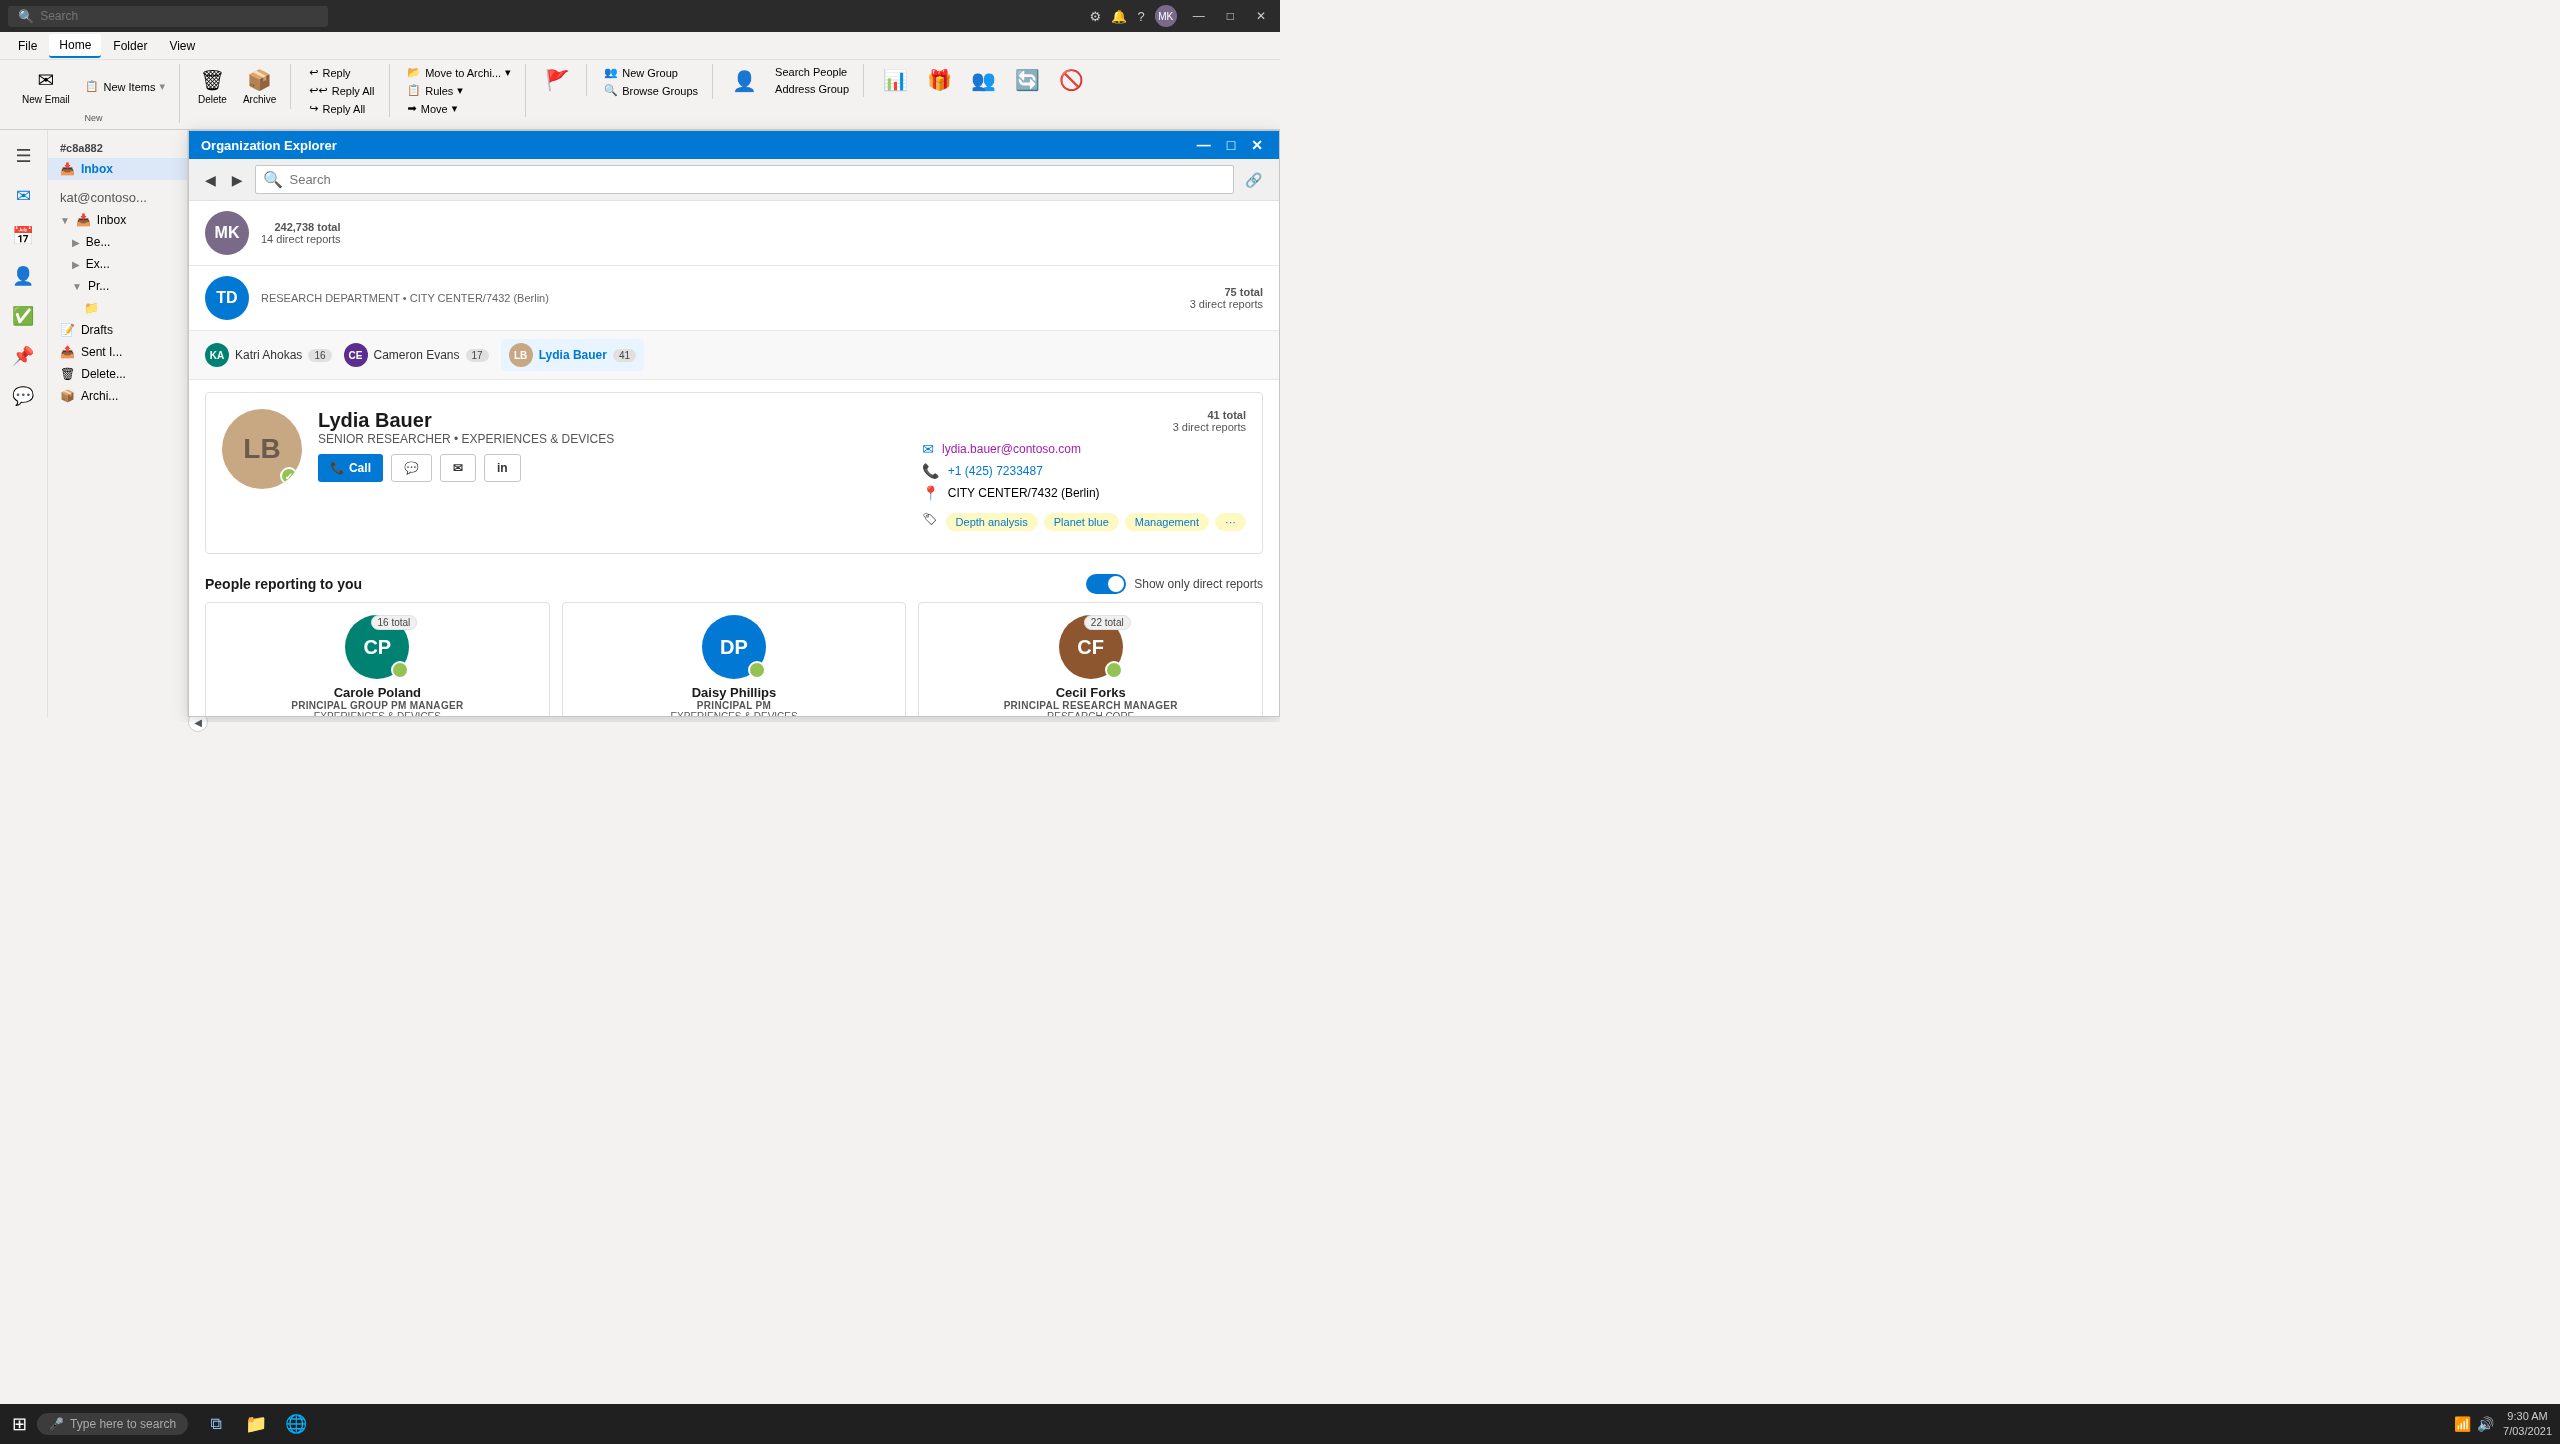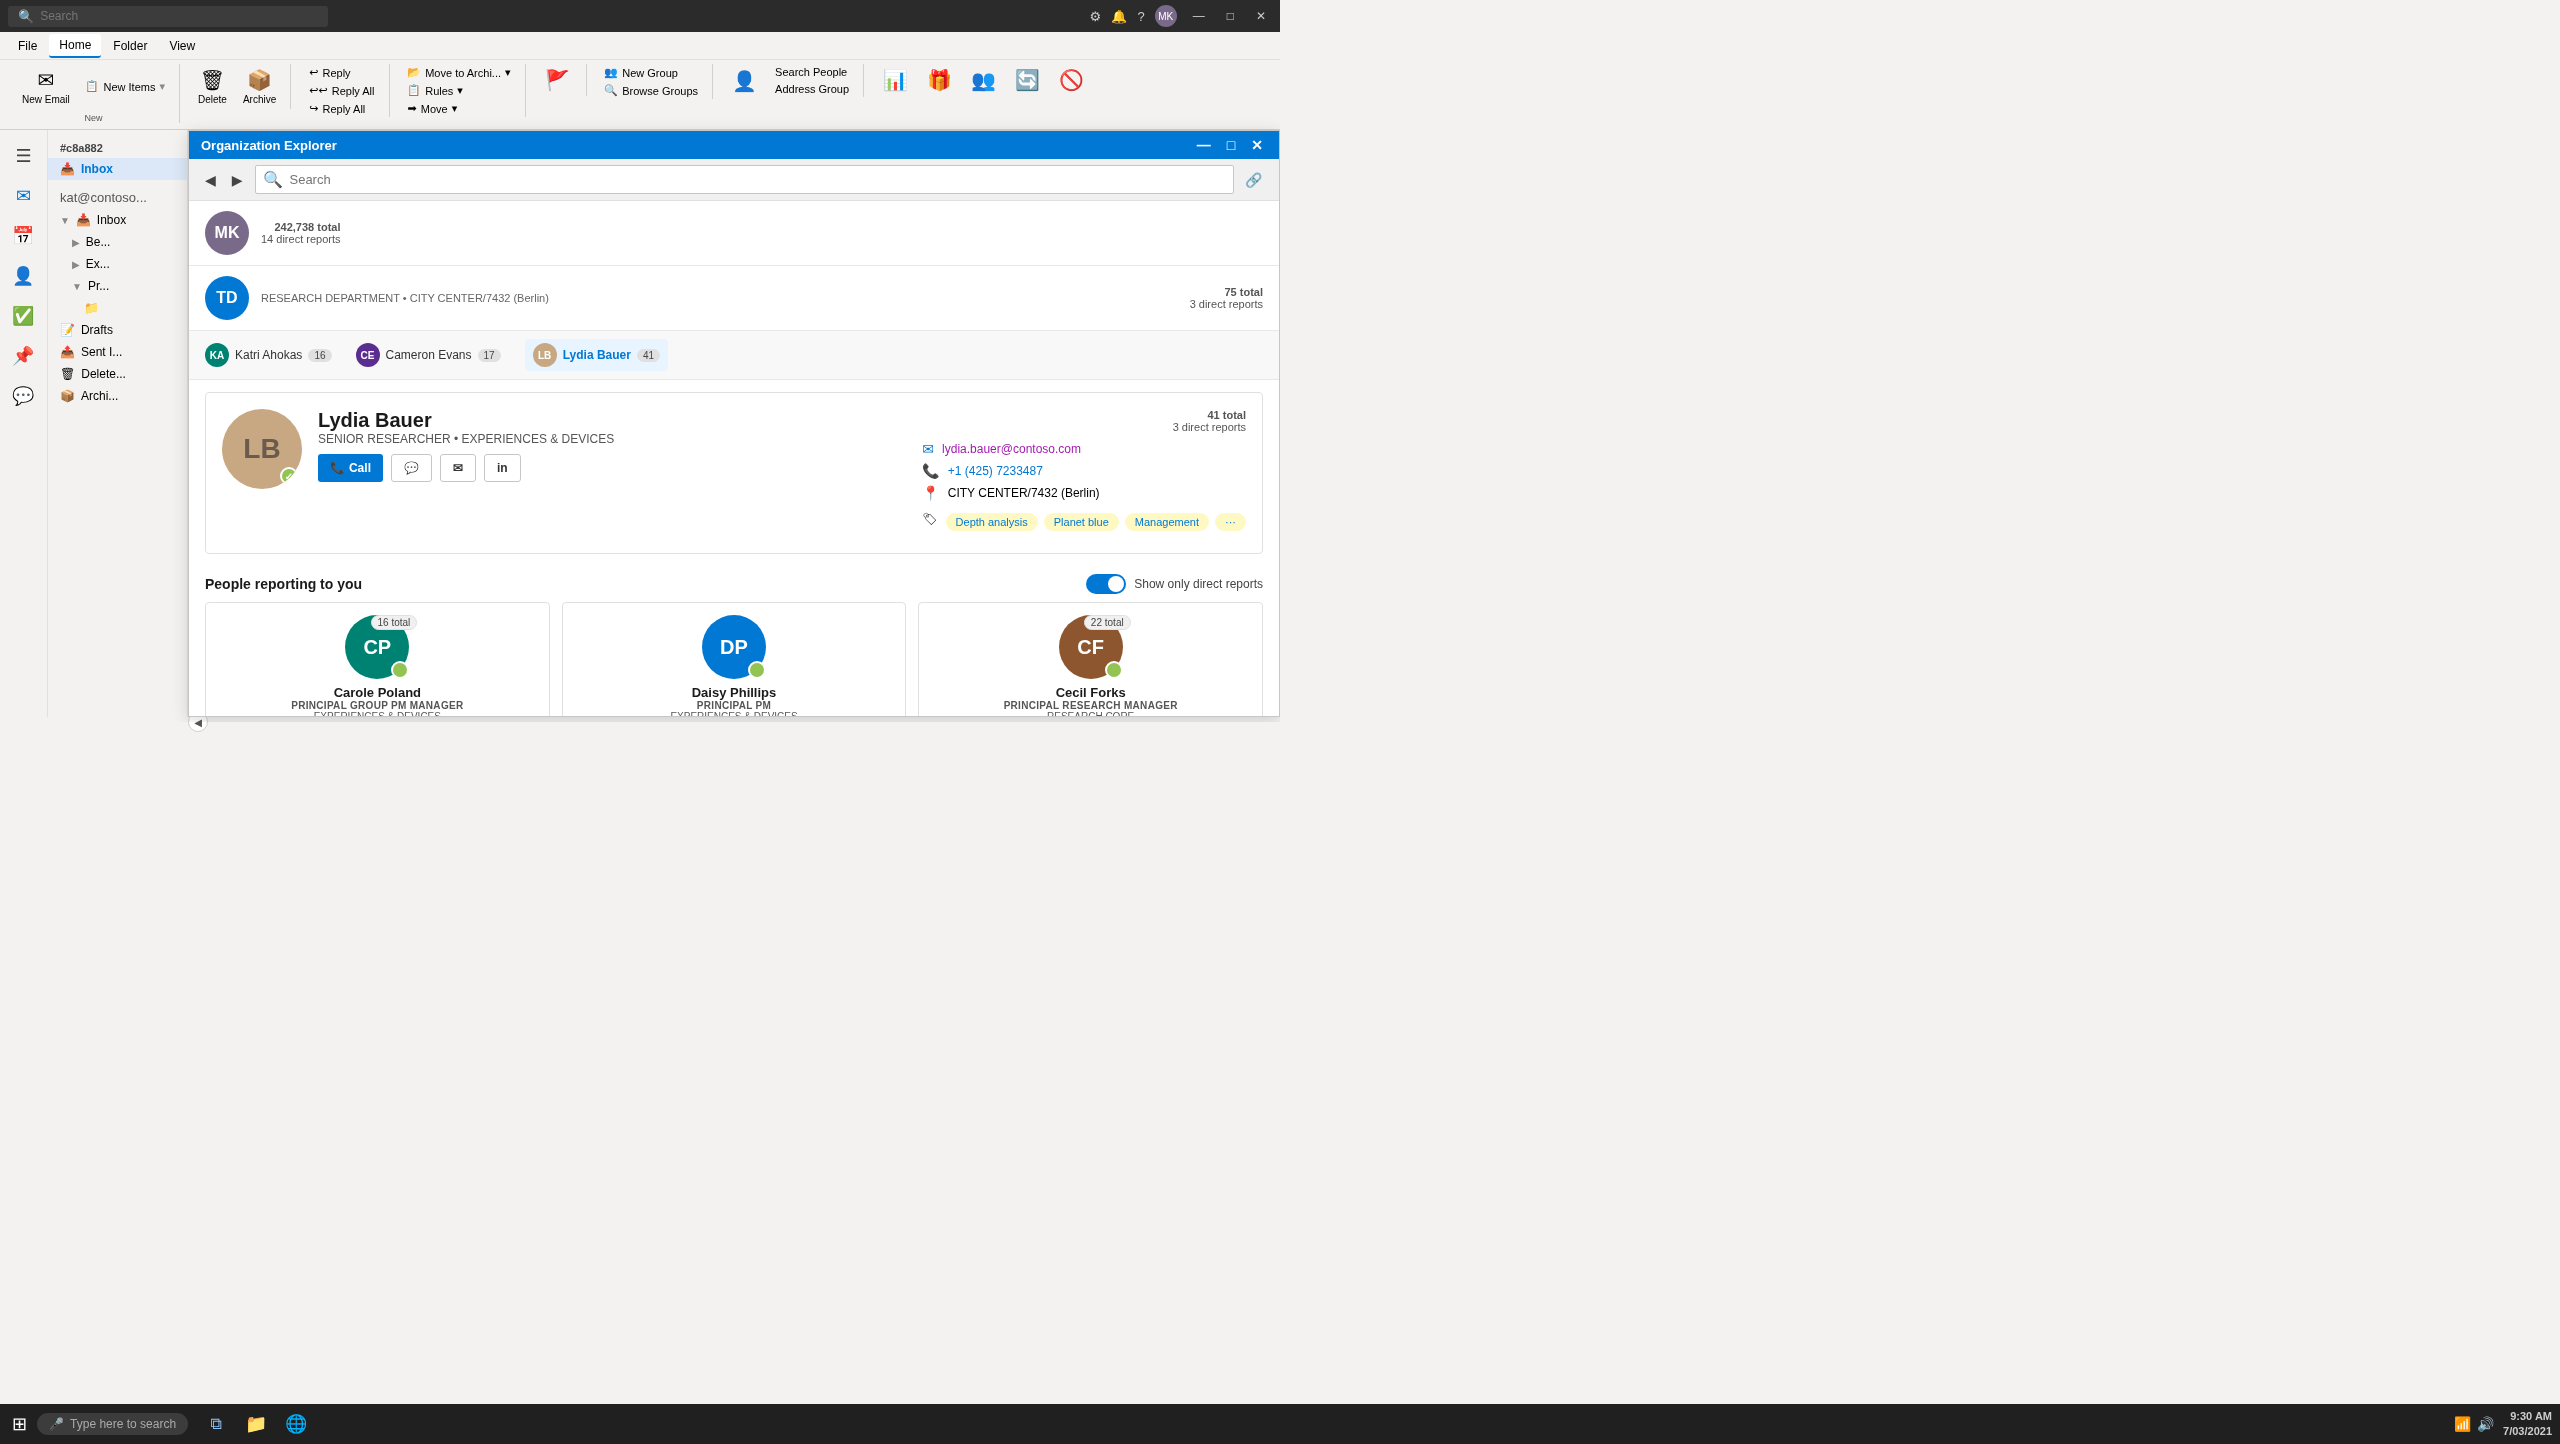--- a/index.html
+++ b/index.html
@@ -323,21 +323,21 @@
     }
     .taskbar-start { font-size: 18px; color: white; cursor: pointer; padding: 4px; }
     .taskbar-search {
       display: flex; align-items: center; gap: 6px;
       background: #3c3c3c; border-radius: 16px;
       padding: 4px 12px; font-size: 12px; color: #aaa; cursor: pointer; flex: 0 0 auto;
     }
     .taskbar-apps { display: flex; gap: 4px; margin-left: 4px; }
     .taskbar-app { width: 36px; height: 36px; display: flex; align-items: center; justify-content: center; cursor: pointer; border-radius: 4px; }
     .taskbar-right { margin-left: auto; display: flex; align-items: center; gap: 8px; color: #ccc; font-size: 11px; }
-    .taskbar-time { text-align: right; line-height: 1.4; font-weight: bold; }
+    .taskbar-time { text-align: center; line-height: 1.4; }
     .taskbar-icons { display: flex; gap: 6px; font-size: 14px; }
 
     
     .av-blue { background: #0078d4; }
     .av-lydia { background: #c8a882; }
     .av-mona { background: #7a6a8a; }
   </style>
 </head>
 <body>
 
@@ -596,21 +596,21 @@
           <div class="person-avatar av-blue">TD</div>
           <div class="person-info">
             <div class="person-subtitle">RESEARCH DEPARTMENT • CITY CENTER/7432 (Berlin)</div>
           </div>
           <div class="person-stats">
             <div class="total">75 total</div>
             <div>3 direct reports</div>
           </div>
         </div>
 
-        <div class="breadcrumb-row" style="padding:8px 16px;gap:24px;">
+        <div class="breadcrumb-row" style="padding:8px 16px;gap:12px;">
           <div style="display:flex;align-items:center;gap:6px;">
             <div class="bc-avatar" style="background:#008272;">KA</div>
             <span class="bc-name">Katri Ahokas</span>
             <span class="bc-count">16</span>
           </div>
           <div style="display:flex;align-items:center;gap:6px;">
             <div class="bc-avatar" style="background:#5c2d91;">CE</div>
             <span class="bc-name">Cameron Evans</span>
             <span class="bc-count">17</span>
           </div>

